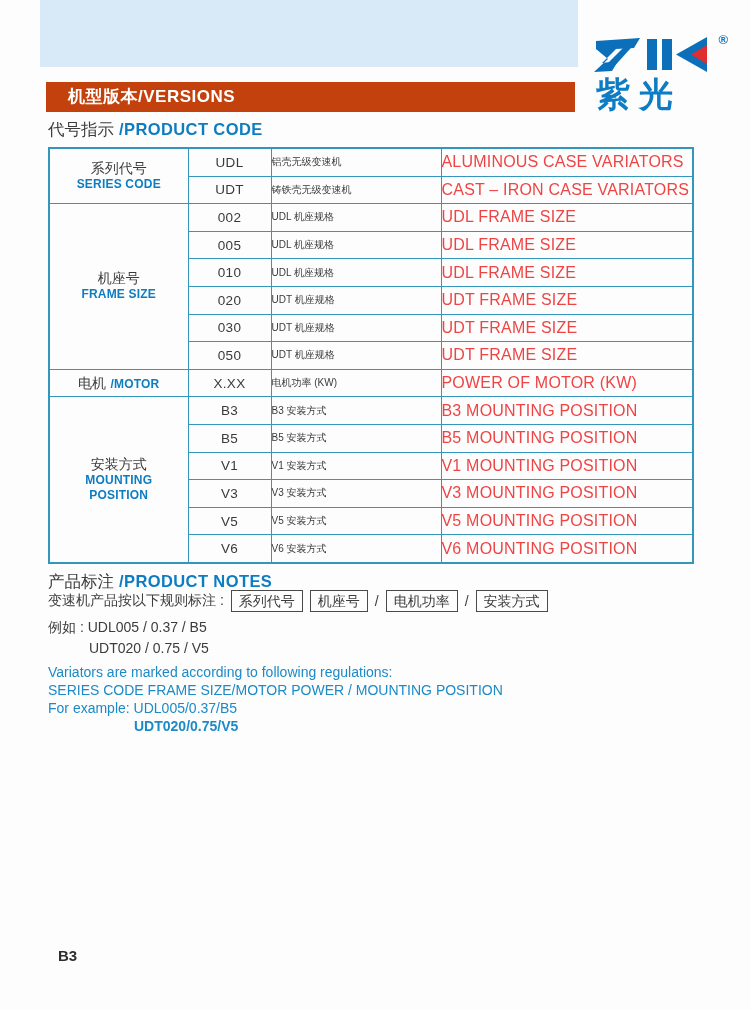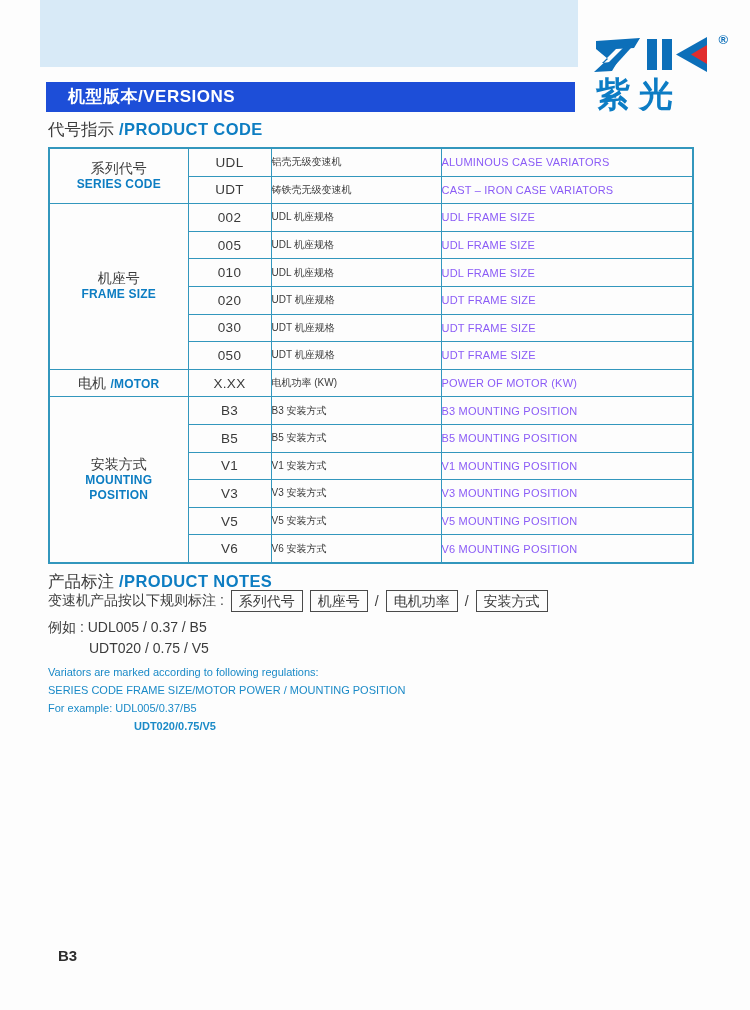--- a/index.html
+++ b/index.html
@@ -2,21 +2,21 @@
 <html><head>
 <meta charset="utf-8">
 <style>
   html,body{margin:0;padding:0;background:#ffffff;}
   .page{
     position:relative;width:750px;height:1010px;background:#fdfdfd;
     font-family:"Liberation Sans","DejaVu Sans",sans-serif;overflow:hidden;
   }
   .top-band{position:absolute;left:40px;top:0;width:538px;height:67px;background:#d8eaf7;}
   .title-bar{
-    position:absolute;left:46px;top:82px;width:529px;height:30px;background:#1d4ed8;
+    position:absolute;left:46px;top:82px;width:529px;height:30px;background:#c2410c;
     color:#ffffff;font-weight:bold;font-size:17px;line-height:30px;
     padding-left:22px;box-sizing:border-box;letter-spacing:.5px;
   }
   
   .logo{position:absolute;left:594px;top:36px;width:132px;height:84px;}
   .logo svg{display:block;}
   .logo .reg{position:absolute;right:-2px;top:-4px;color:#0c6fb9;font-size:13px;font-weight:bold;}
   .logo-cn{
     position:absolute;left:596px;top:72px;color:#0c7cc4;font-weight:bold;
     font-size:34px;letter-spacing:9px;white-space:nowrap;
@@ -32,29 +32,29 @@
     position:absolute;left:48px;top:147px;width:644px;
     border-collapse:collapse;table-layout:fixed;border:2px solid #3397bd;
   }
   .ptable td{border:1px solid #3397bd;height:26.6px;padding:0;vertical-align:middle;}
   .ptable .c1{text-align:center;}
   .g-cn{color:#3c3c3c;font-size:14px;line-height:17px;}
   .g-en{color:#0d7dc2;font-weight:bold;font-size:12px;line-height:15px;letter-spacing:.2px;}
   .c1 .inline-lbl .g-cn,.c1 .inline-lbl .g-en{display:inline;}
   .c2{text-align:center;color:#3a3a3a;font-size:13.5px;letter-spacing:.3px;}
   .c3{padding-left:13px;color:#3a3a3a;font-size:10px;}
-  .c4{padding-left:13px;color:#8b5cf6;font-size:11px;letter-spacing:.2px;}
+  .c4{padding-left:13px;color:#ef4444;font-size:16px;letter-spacing:.2px;}
   
   .rule-line{position:absolute;left:48px;top:590px;display:flex;align-items:center;gap:7px;
     font-size:14px;color:#3c3c3c;white-space:nowrap;}
   .rule-box{border:1.5px solid #4a4a4a;padding:1px 7px;line-height:18px;}
   .example{position:absolute;left:48px;font-size:14px;color:#3c3c3c;white-space:nowrap;}
   #example1{top:619px;}
   #example2{top:640px;padding-left:41px;}
-  .en-notes{position:absolute;left:48px;top:663px;color:#1b8ac7;font-size:11px;line-height:18px;}
+  .en-notes{position:absolute;left:48px;top:663px;color:#1b8ac7;font-size:14px;line-height:18px;}
   .en-notes .indent{padding-left:86px;font-weight:bold;}
   
   .page-num{position:absolute;left:58px;top:947px;color:#2e2e2e;font-weight:bold;font-size:15px;}
 </style>
 </head>
 <body>
 
 <div class="page">
 
   <div class="top-band"></div>

